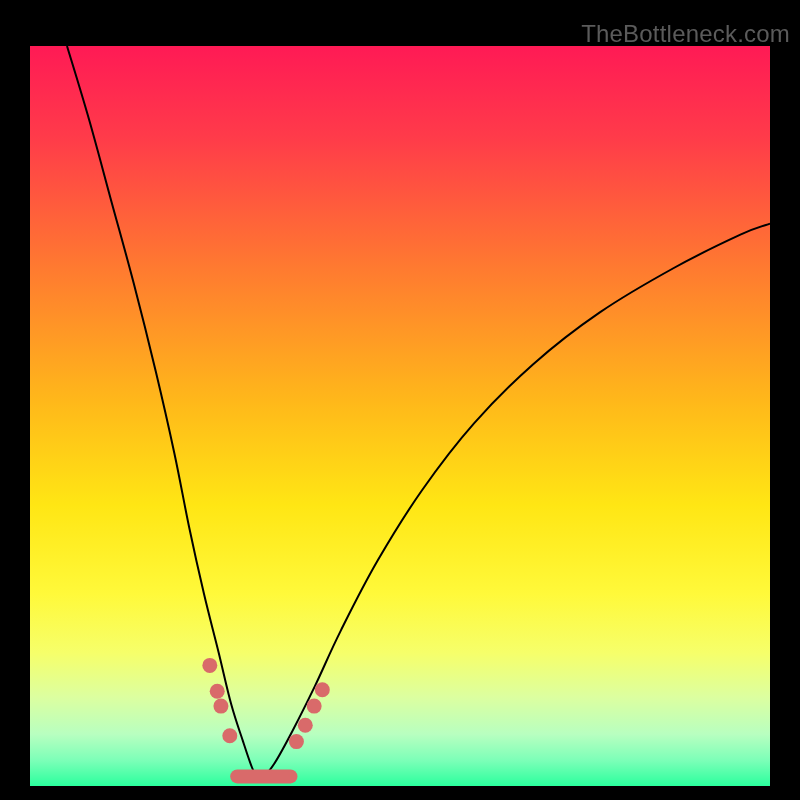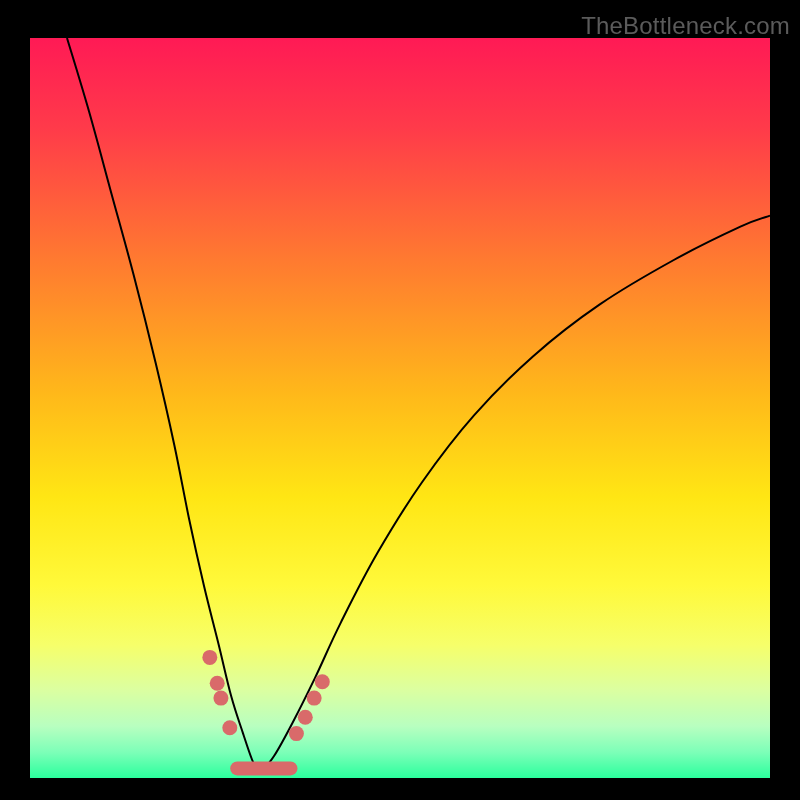--- a/index.html
+++ b/index.html
@@ -7,21 +7,21 @@
     padding: 0;
     width: 800px;
     height: 800px;
     background: #000;
     font-family: Arial, Helvetica, sans-serif;
     overflow: hidden;
   }
   .frame {
     position: absolute;
     left: 0;
-    top: 8px;
+    top: 16px;
     width: 800px;
     height: 720px;
     background: #000;
   }
   .plot-area {
     position: absolute;
     left: 30px;
     top: 30px;
     width: 740px;
     height: 740px;

